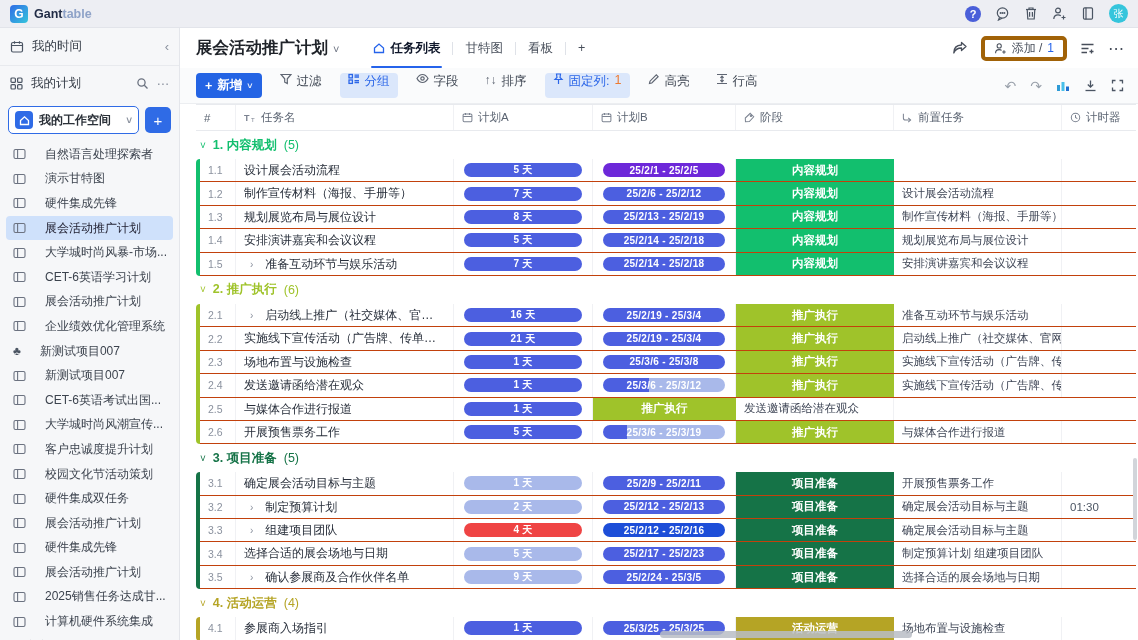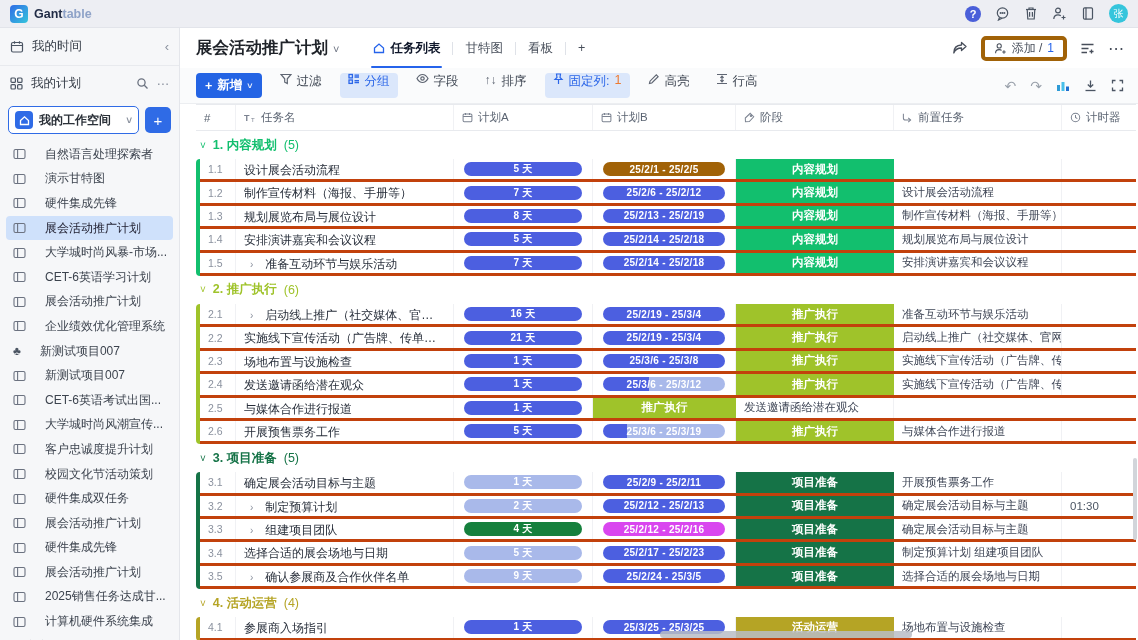--- a/index.html
+++ b/index.html
@@ -83,21 +83,21 @@
     height:27px; border-top:1px solid #e8eaee; border-bottom:1px solid #e8eaee; }
   .th { display:flex; align-items:center; gap:5px; font-size:11.5px; color:#5b6472;
     padding:0 8px; border-right:1px solid #f0f1f4; overflow:hidden; white-space:nowrap; }
   .th:last-child { border-right:none; }
   .th .hic { color:#7b8费split290; display:flex; }
   .group-header { height:28px; display:flex; align-items:center; gap:7px; padding-left:4px; font-size:12.5px; }
   .group-header .gchev { font-size:10px; }
   .group-header .gname { font-weight:bold; }
   .grows { border-left:4px solid #ccc; border-radius:4px 0 0 4px; }
   .row { display:grid; grid-template-columns:36px 218px 139px 143px 158px 168px 74px;
-    height:23.4px; border-bottom:3px solid #c2410c; background:#fff; }
+    height:23.4px; border-bottom:1px solid #c2410c; background:#fff; }
   .cell { display:flex; align-items:center; padding:0 8px; border-right:1px solid #f0f1f4;
     overflow:hidden; white-space:nowrap; font-size:12px; }
   .cell:last-child { border-right:none; }
   .c-num { color:#8a919e; font-size:10.5px; justify-content:flex-start; }
   .c-task { color:#272e3a; text-overflow:ellipsis; display:block; line-height:23.4px; }
   .c-task .chev { color:#8a919e; font-size:10px; margin:0 12px 0 6px; }
   .c-plan { padding:0 10px;justify-content:center; }
   .pill { width:100%; height:14px; border-radius:7px; color:#fff; font-size:10px; font-weight:bold;
     display:flex; align-items:center; justify-content:center; letter-spacing:.3px; }
   .c-phase { padding:0; border-right:none; }
@@ -588,21 +588,21 @@
             <span class="gcount">(5)</span>
           </div>
           <div class="grows" style="border-left-color: rgb(18, 191, 110);">
             <div class="row">
               <div class="cell c-num">1.1</div>
               <div class="cell c-task"><span>设计展会活动流程</span></div>
               <div class="cell c-plan">
                 <div class="pill" style="background:#4c5fe0">5 天</div>
               </div>
               <div class="cell c-plan">
-                <div class="pill" style="background:#a16207">25/2/1 - 25/2/5</div>
+                <div class="pill" style="background:#6d28d9">25/2/1 - 25/2/5</div>
               </div>
               <div class="cell c-phase">
                 <div class="phase-chip" style="background: rgb(18, 191, 110);">内容规划</div>
               </div>
               <div class="cell c-pred"></div>
               <div class="cell c-timer"></div>
             </div>
             <div class="row">
               <div class="cell c-num">1.2</div>
               <div class="cell c-task"><span>制作宣传材料（海报、手册等）</span></div>
@@ -791,24 +791,24 @@
               <div class="cell c-phase">
                 <div class="phase-chip" style="background: rgb(21, 115, 71);">项目准备</div>
               </div>
               <div class="cell c-pred">确定展会活动目标与主题</div>
               <div class="cell c-timer">01:30</div>
             </div>
             <div class="row">
               <div class="cell c-num">3.3</div>
               <div class="cell c-task"><span class="chev">›</span><span>组建项目团队</span></div>
               <div class="cell c-plan">
-                <div class="pill" style="background:#15803d">4 天</div>
-              </div>
-              <div class="cell c-plan">
-                <div class="pill" style="background:#d946ef">25/2/12 - 25/2/16</div>
+                <div class="pill" style="background:#ef4444">4 天</div>
+              </div>
+              <div class="cell c-plan">
+                <div class="pill" style="background:#1d4ed8">25/2/12 - 25/2/16</div>
               </div>
               <div class="cell c-phase">
                 <div class="phase-chip" style="background: rgb(21, 115, 71);">项目准备</div>
               </div>
               <div class="cell c-pred">确定展会活动目标与主题</div>
               <div class="cell c-timer"></div>
             </div>
             <div class="row">
               <div class="cell c-num">3.4</div>
               <div class="cell c-task"><span>选择合适的展会场地与日期</span></div>

